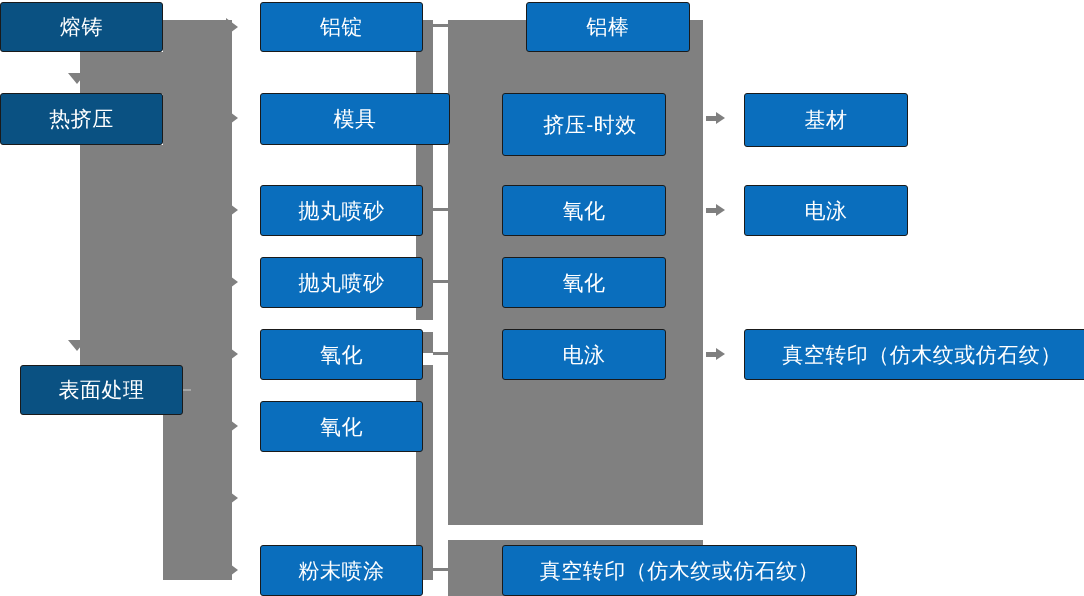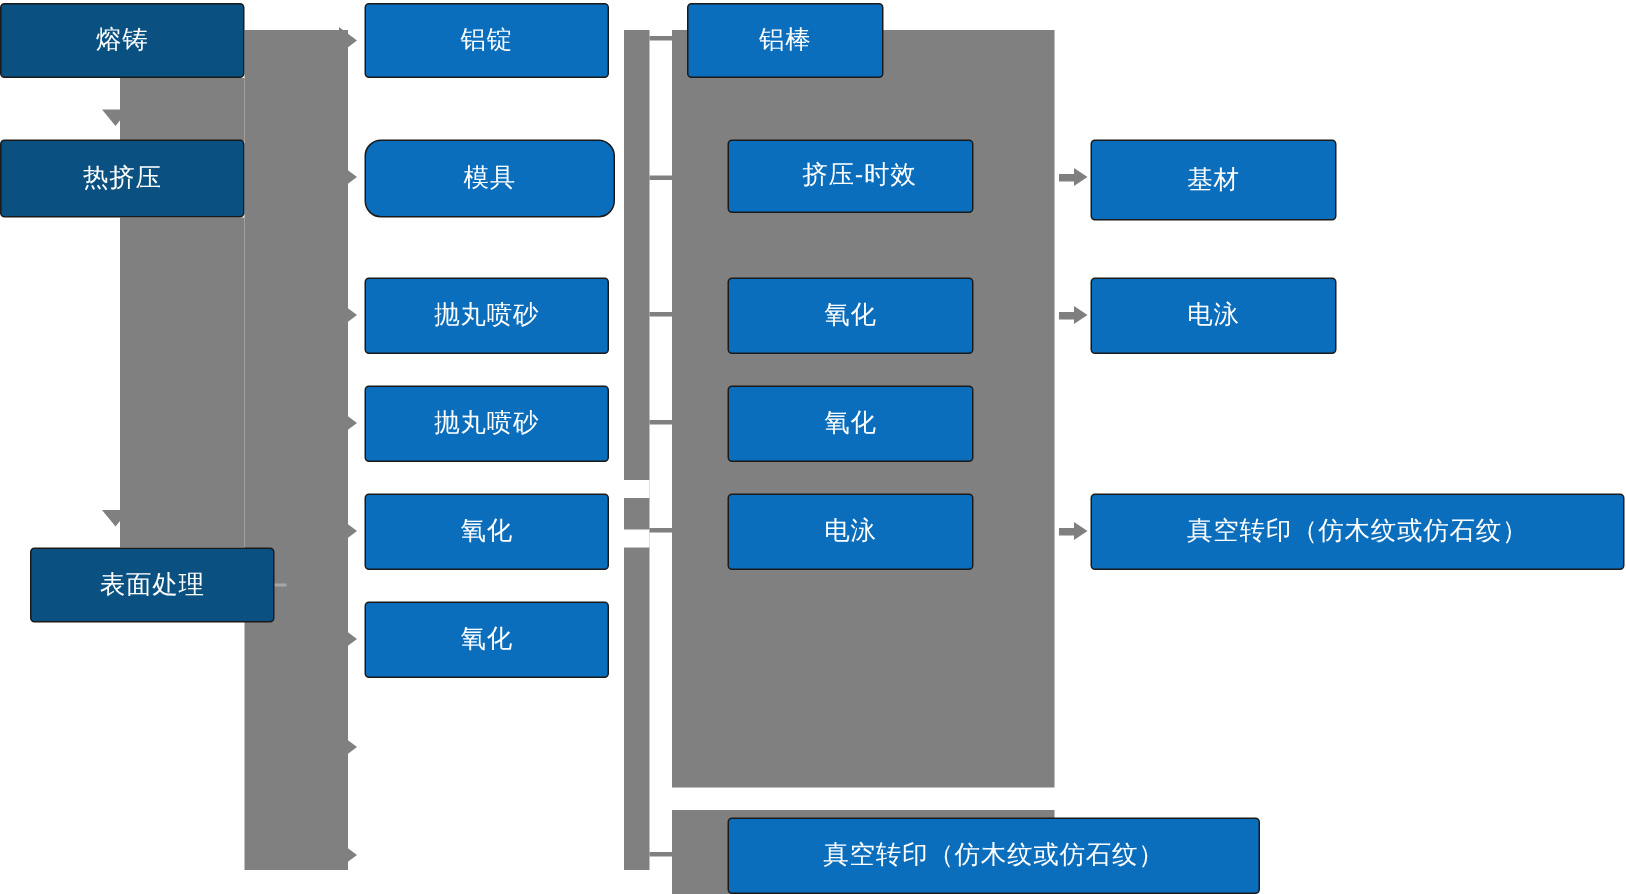--- a/index.html
+++ b/index.html
@@ -40,30 +40,30 @@
 
   
   .hline{position:absolute;background:#a6a6a6;height:2px;}
 
   
   .box{
     position:absolute;
     box-sizing:border-box;
     display:flex;align-items:center;justify-content:center;
     color:#ffffff;
-    font-size:17px;
+    font-size:21px;
     line-height:1.1;
     letter-spacing:.5px;
     border:1px solid #1a1a1a;
     border-radius:3px;
     white-space:nowrap;
     box-shadow:0 0 0 0 rgba(0,0,0,0);
   }
   .box.dark{background:#0a5182;}
-  .box.light{background:#0a6ebd;}
+  .box.light{background:#0a6ebd;margin-left:17px;}
   
   .box.light::before{
     content:"";position:absolute;left:2px;right:2px;top:-4px;height:3px;
     background:#0a6ebd;border-top:1px solid #1a1a1a;border-left:1px solid #1a1a1a;
     border-right:1px solid #1a1a1a;border-radius:3px 3px 0 0;
     z-index:-1;
   }
 </style>
 </head>
 <body>
@@ -114,40 +114,43 @@
   <div class="box dark" style="left:0px; top:93px; width:163px; height:52px;text-align:right;">
     <span>热挤压</span>
   </div>
   <div class="box dark" style="left:0px; top:365px; width:163px; height:50px;margin-left:20px;">
     <span>表面处理</span>
   </div>
 
   <div class="box light" style="left:243px; top:2px; width:163px; height:50px;">
     <span>铝锭</span>
   </div>
-  <div class="box light" style="left:243px; top:93px; width:167px; height:52px;border-radius:11px;">
+  <div class="box light" style="left:243px; top:93px; width:190px; height:52px;">
     <span>模具</span>
   </div>
   <div class="box light" style="left:243px; top:185px; width:163px; height:51px;">
     <span>抛丸喷砂</span>
   </div>
   <div class="box light" style="left:243px; top:257px; width:163px; height:51px;">
     <span>抛丸喷砂</span>
   </div>
   <div class="box light" style="left:243px; top:329px; width:163px; height:51px;">
     <span>氧化</span>
   </div>
   <div class="box light" style="left:243px; top:401px; width:163px; height:51px;">
     <span>氧化</span>
   </div>
+  <div class="box light" style="left:243px; top:545px; width:163px; height:51px;">
+    <span>粉末喷涂</span>
+  </div>
 
-  <div class="box light" style="left:458px; top:2px; width:131px; height:50px;">
+  <div class="box light" style="left:509px; top:2px; width:164px; height:50px;">
     <span>铝棒</span>
   </div>
-  <div class="box light" style="left:485px; top:93px; width:164px; height:49px;padding-left:12px;">
+  <div class="box light" style="left:485px; top:93px; width:164px; height:63px;padding-left:12px;">
     <span>挤压-时效</span>
   </div>
   <div class="box light" style="left:485px; top:185px; width:164px; height:51px;">
     <span>氧化</span>
   </div>
   <div class="box light" style="left:485px; top:257px; width:164px; height:51px;">
     <span>氧化</span>
   </div>
   <div class="box light" style="left:485px; top:329px; width:164px; height:51px;">
     <span>电泳</span>

